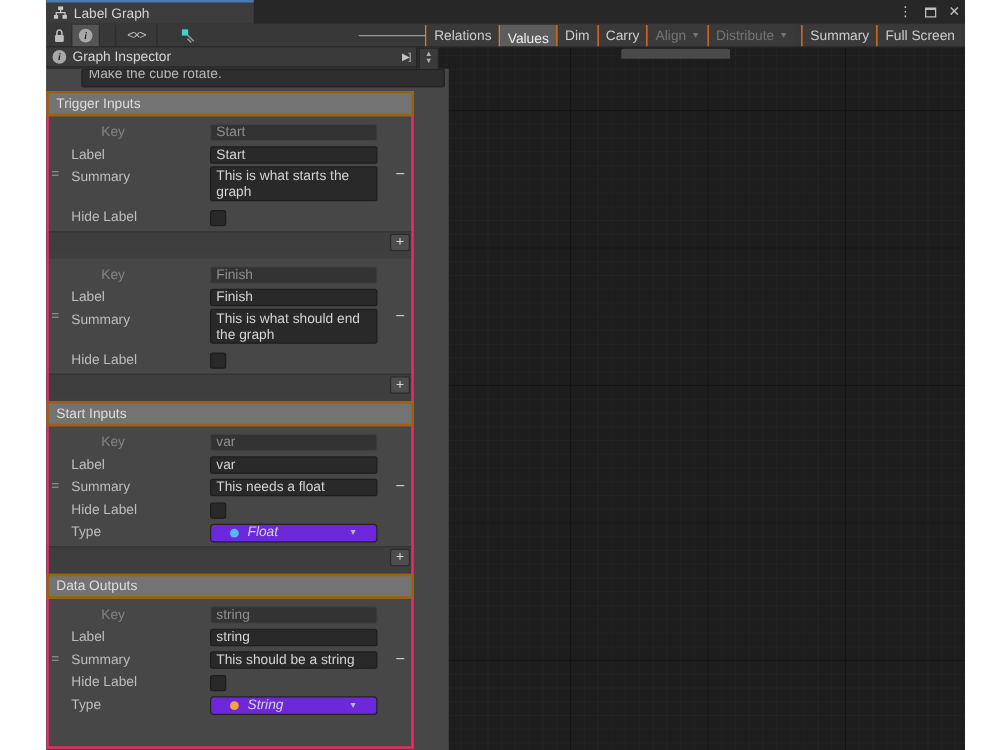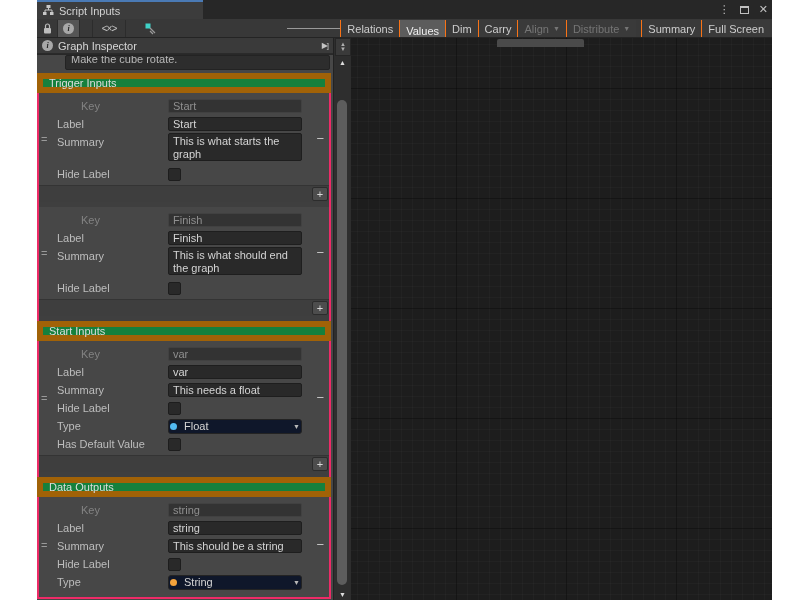--- a/index.html
+++ b/index.html
@@ -45,37 +45,37 @@
 
   
   .scrollcol { position:absolute; left:296px; top:38px; width:18px; height:562px; background:#2e2e2e; border-left:1px solid #222222; }
   .spinner { position:absolute; left:1px; top:0; width:16px; height:18px; background:#3a3a3a; border:1px solid #262626; display:flex; flex-direction:column; align-items:center; justify-content:center; color:#b0b0b0; }
   .spinner span { font-size:6px; line-height:5px; }
   .scroll-up { position:absolute; left:0; top:21px; width:17px; text-align:center; font-size:7px; color:#dddddd; }
   .scroll-thumb { position:absolute; left:3px; top:62px; width:10px; height:485px; background:#5d5d5d; border-radius:5px; }
   .scroll-down { position:absolute; left:0; bottom:2px; width:17px; text-align:center; font-size:7px; color:#dddddd; }
 
   
-  .insp-body { position:absolute; left:0; top:55px; width:296px; height:545px; background:#474747; overflow:hidden; font-size:11px; color:#c4c4c4; }
+  .insp-body { position:absolute; left:0; top:55px; width:322px; height:545px; background:#474747; overflow:hidden; font-size:11px; color:#c4c4c4; }
   .desc-field { margin:0 3px 0 28px; height:15px; background:#2d2d2d; border:1px solid #232323; border-radius:2px; overflow:hidden; padding:0 5px; }
   .desc-field span { display:block; margin-top:-6px; line-height:18px; color:#b8b8b8; }
   .pink-wrap { position:absolute; left:0; top:18px; width:294px; height:526px; border:2px solid #ed2b67; pointer-events:none; z-index:5; }
   .sections { position:absolute; left:0; top:18px; width:294px; }
-  .section-header { height:20px; background:#15803d; border:6px solid #a16207; display:flex; align-items:center; padding-left:6px; color:#dddddd; position:relative; z-index:6; }
+  .section-header { height:20px; background:#737373; border:2px solid #a16207; display:flex; align-items:center; padding-left:6px; color:#dddddd; position:relative; z-index:6; }
   .rows { position:relative; padding:4px 0 2px 0; }
   .row { height:18px; display:flex; align-items:center; position:relative; }
   .row.tall { height:32px; align-items:flex-start; }
   .row.tall .flabel { margin-top:3px; }
   .flabel { padding-left:20px; color:#bdbdbd; }
   .flabel.dim { color:#838383;margin-left:24px; }
   .field { position:absolute; left:131px; width:134px; height:14px; background:#292929; border:1px solid #1e1e1e; border-radius:2px; color:#d4d4d4; font-size:11px; font-family:"Liberation Sans", sans-serif; padding:0 4px; }
   .field:disabled, .field.dim { background:#333333; color:#8f8f8f; border-color:#414141; }
   textarea.field { height:28px; resize:none; line-height:13px; padding-top:1px; overflow:hidden; }
   .checkbox { position:absolute; left:131px; width:13px; height:13px; background:#292929; border:1px solid #1d1d1d; border-radius:2px; }
-  .dropdown { position:absolute; left:131px; width:134px; height:15px; background:#0f172a; border:1px solid #232323; border-radius:3px; display:flex; align-items:center; padding:0 1px; gap:7px; color:#d6d6d6; }
+  .dropdown { position:absolute; left:131px; width:134px; height:15px; background:#6d28d9; border:1px solid #232323; border-radius:3px; display:flex; align-items:center; padding:0 15px; gap:7px; color:#d6d6d6;font-style:italic; }
   .dropdown .dot { width:7px; height:7px; border-radius:50%; }
   .dropdown .dd-caret { margin-left:auto; font-size:7px; color:#b8b8b8; }
   .drag-handle { position:absolute; left:4px; top:50%; transform:translateY(-50%); color:#9a9a9a; font-size:11px; }
   .minus-btn { position:absolute; right:7px; top:50%; transform:translateY(-50%); color:#cccccc; font-size:13px; line-height:10px; }
   .add-row { height:17px; background:#3e3e3e; border-top:1px solid #343434; position:relative; }
   .add-btn { position:absolute; right:3px; top:1px; width:16px; height:14px; background:#4d4d4d; border:1px solid #2c2c2c; border-radius:2px; color:#d8d8d8; font-size:11px; display:flex; align-items:center; justify-content:center; }
   .section-gap { height:5px; background:#3f3f3f; }
 
   .lock-svg, .rot-svg, .tab-svg { display:block; }
   .code-glyph { font-size:10px; color:#c4c4c4; letter-spacing:-1px; }
@@ -86,21 +86,21 @@
 <div class="window">
 
   <div class="tabstrip">
     <div class="tab">
       <svg class="tab-svg" width="11" height="11" viewBox="0 0 11 11">
           <rect x="3.5" y="0" width="4" height="3" fill="#c8c8c8"></rect>
           <rect x="0" y="7" width="3.5" height="3" fill="#c8c8c8"></rect>
           <rect x="7" y="7" width="3.5" height="3" fill="#c8c8c8"></rect>
           <path d="M5.5 3 V5 M2 7 V5 H9 V7" stroke="#c8c8c8" fill="none" stroke-width="1"></path>
         </svg>
-      <span>Script Inputs</span>
+      <span>Label Graph</span>
     </div>
     <div class="win-controls">
       <span>⋮</span>
       <span class="win-box"></span>
       <span>✕</span>
     </div>
   </div>
 
   <div class="toolbar">
     <div class="tb-btn tb-icon-btn" style="left:0;width:21px;">
@@ -269,24 +269,20 @@
             <span class="checkbox"></span>
           </div>
           <div class="row">
             <span class="flabel">Type</span>
             <span class="dropdown">
               <span class="dot" style="background: rgb(82, 185, 242);"></span>
               <span>Float</span>
               <span class="dd-caret">▼</span>
             </span>
           </div>
-          <div class="row">
-            <span class="flabel">Has Default Value</span>
-            <span class="checkbox"></span>
-          </div>
           <span class="drag-handle">=</span>
           <span class="minus-btn">−</span>
         </div>
         <div class="add-row">
           <span class="add-btn">+</span>
         </div>
       </div>
 
       <div class="section-gap"></div>
 

